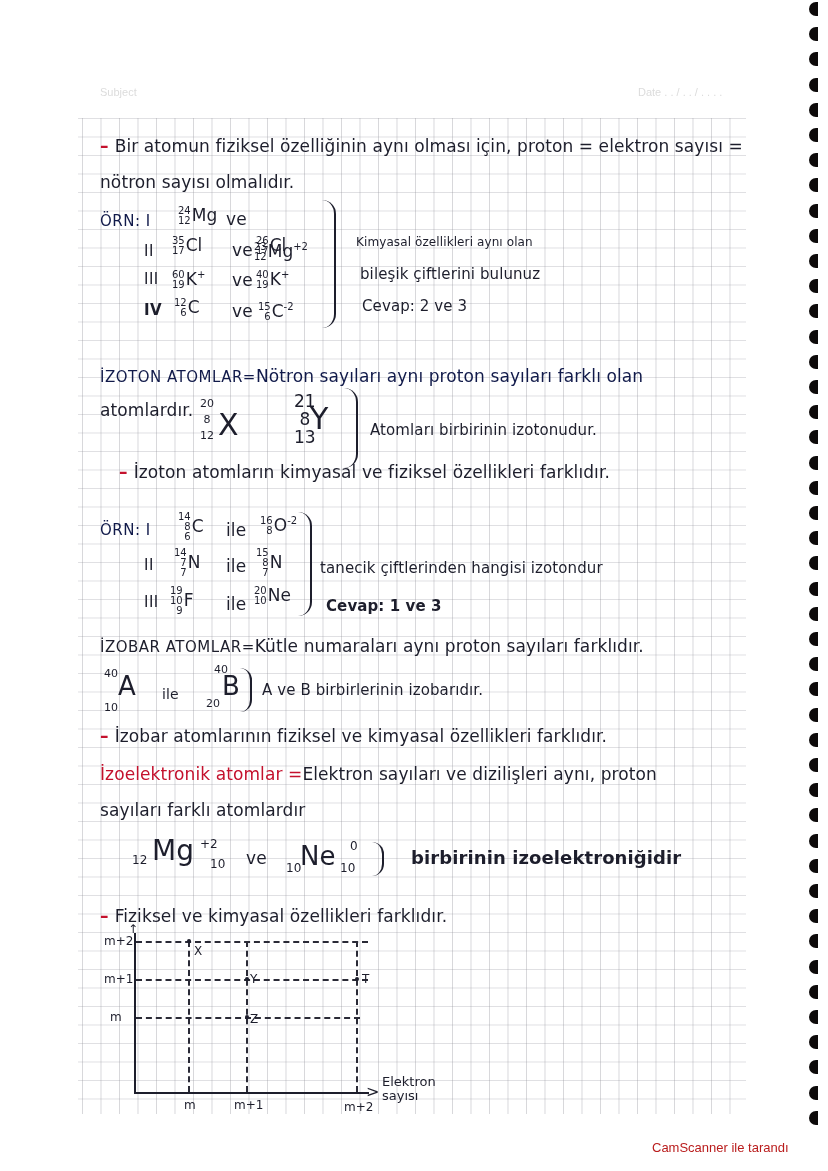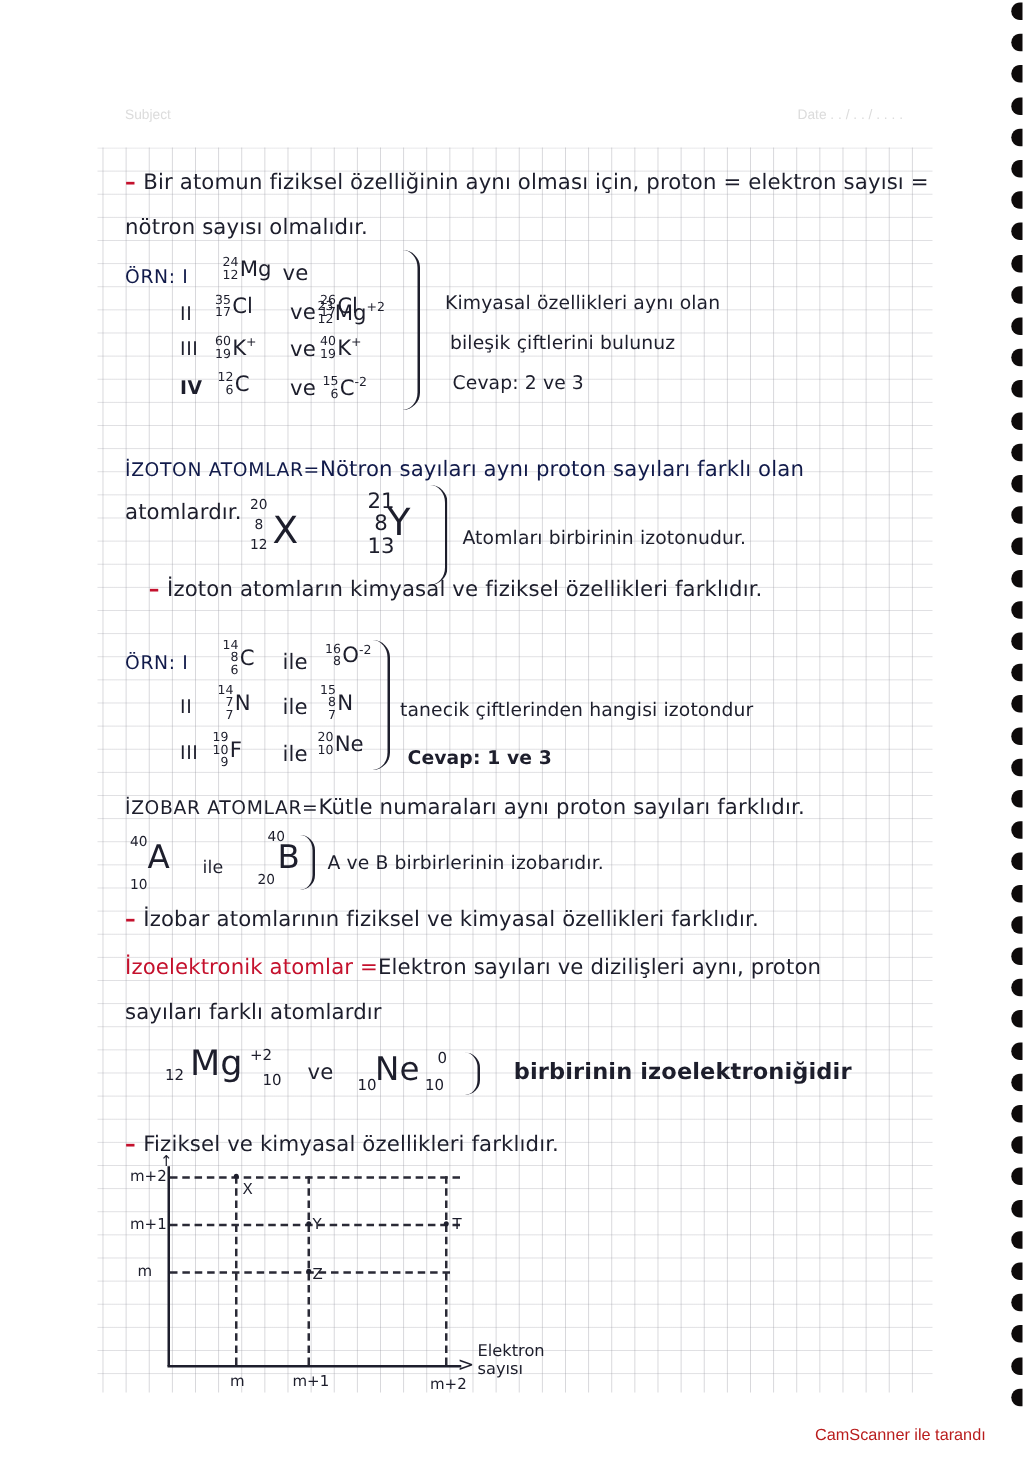--- a/index.html
+++ b/index.html
@@ -159,21 +159,21 @@
 </div>
 
 <div class="nuc ink" style="left:174px; top:298px;">
   <span class="stack"><span>12</span><br><span>6</span></span><span>C</span>
 </div>
 <div class="line ink" style="left:232px; top:301px;">ve</div>
 <div class="nuc ink" style="left:258px; top:298px;">
   <span class="stack"><span>15</span><br><span>6</span></span><span>C</span><sup>-2</sup>
 </div>
 <div class="brace" style="left:318px; top:200px; width:18px; height:128px;"></div>
-<div class="line ink" style="left:356px; top:232px; font-size:15px;">Kimyasal özellikleri aynı olan</div>
+<div class="line ink" style="left:356px; top:232px; font-size:12px;">Kimyasal özellikleri aynı olan</div>
 <div class="line ink" style="left:360px; top:264px; font-size:15px;">bileşik çiftlerini bulunuz</div>
 <div class="line ink" style="left:362px; top:296px; font-size:15px;">Cevap: 2 ve 3</div>
 
 <div class="line ink-navy" style="left:100px; top:366px;">
   <span class="heading">İZOTON ATOMLAR=</span><span>Nötron sayıları aynı proton sayıları farklı olan</span>
 </div>
 <div class="line ink" style="left:100px; top:400px;">atomlardır.</div>
 <div class="nuc ink" style="left:200px; top:396px; line-height:16px; font-size:11px; text-align:center;">
   <div>20</div>
     <div>8</div>

